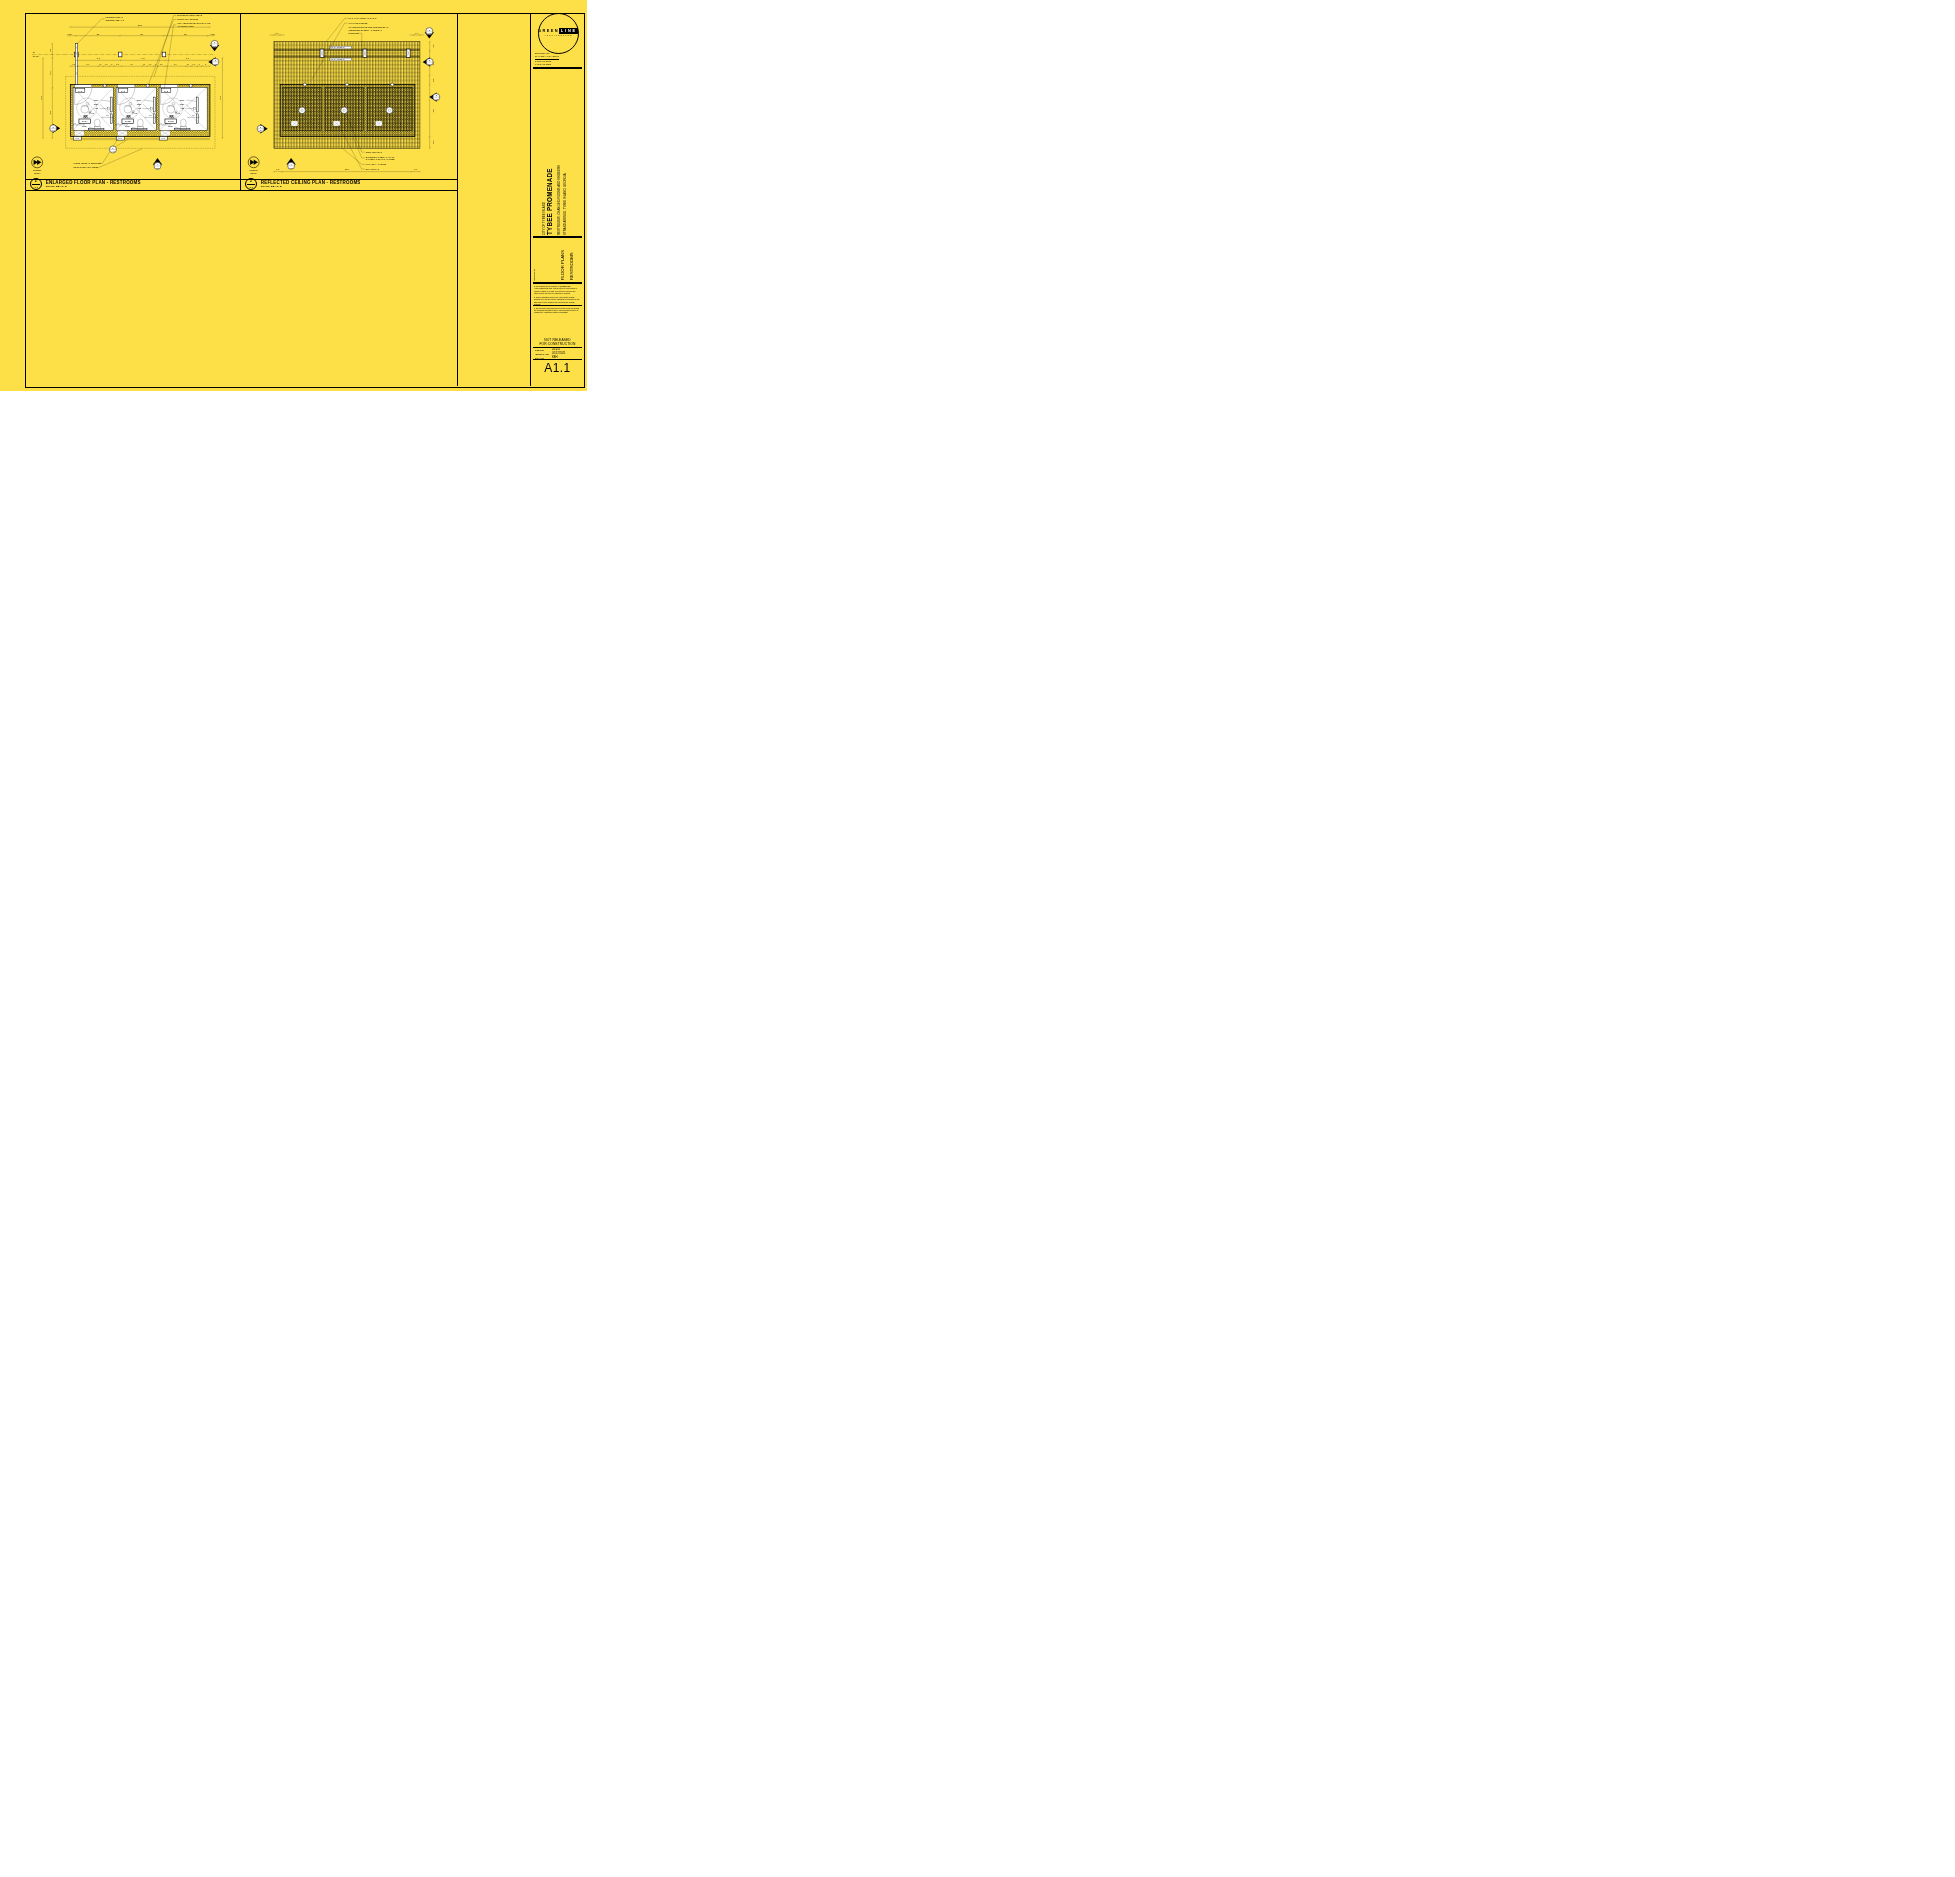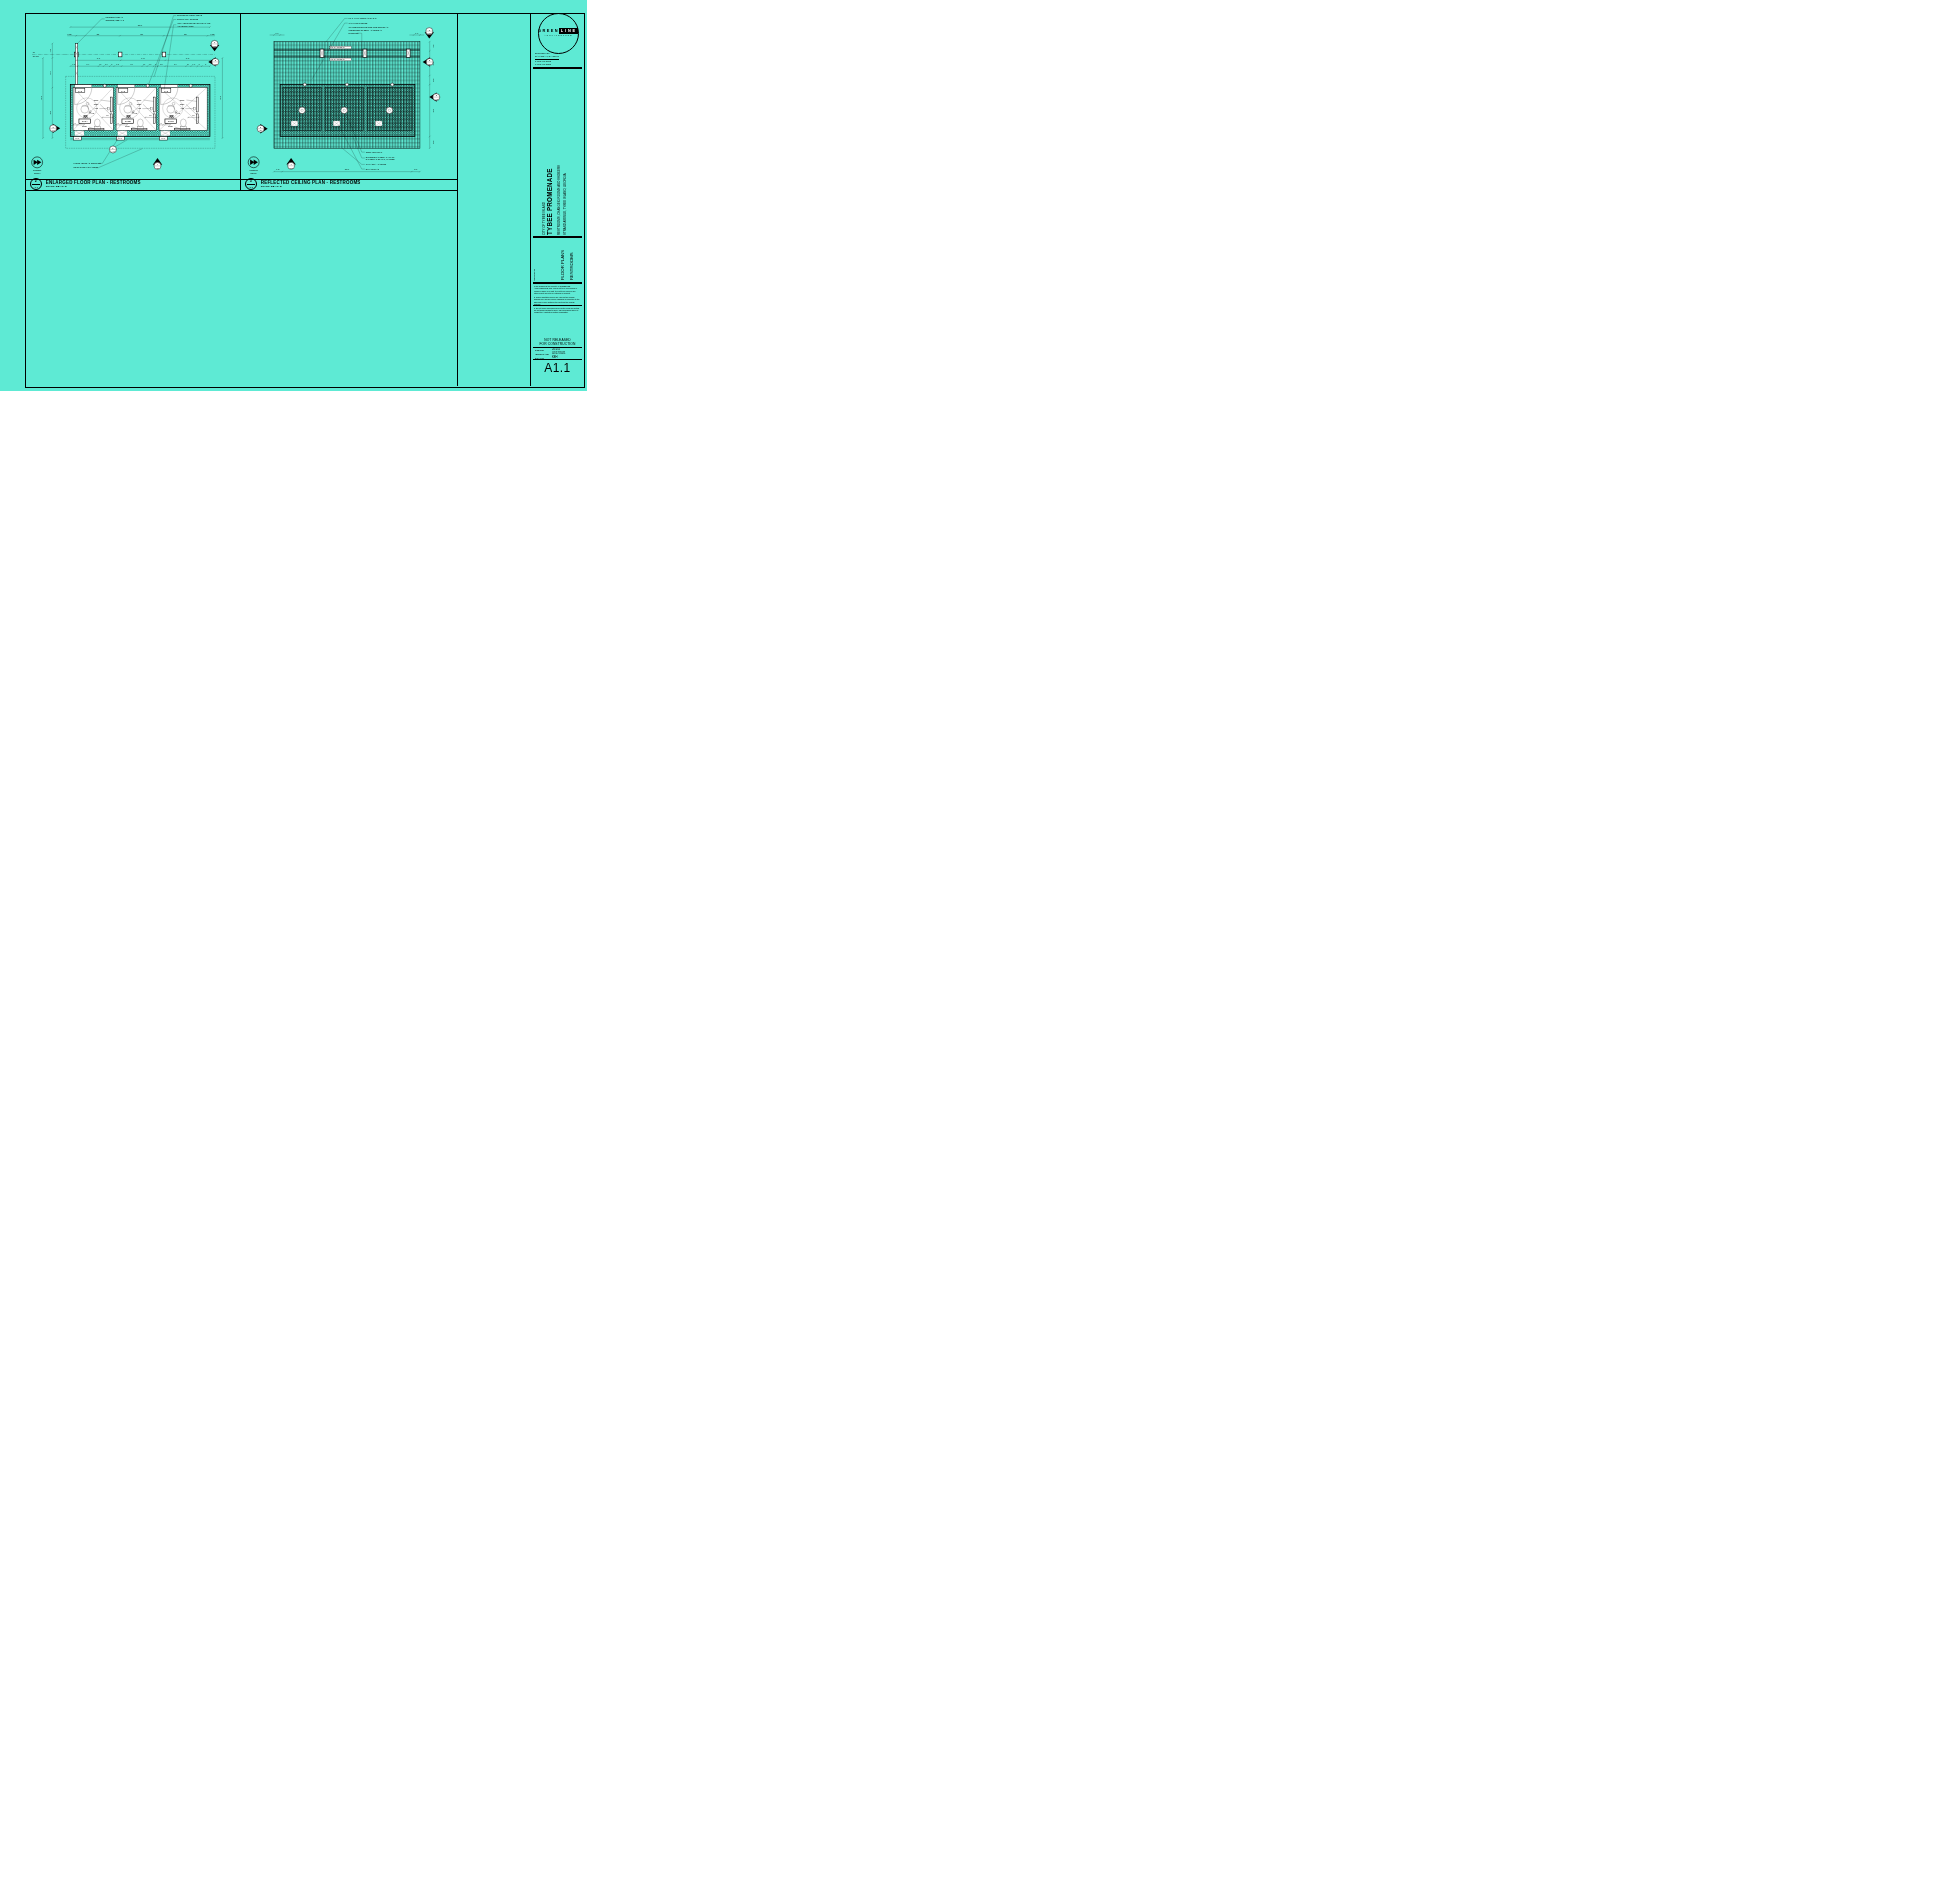--- a/index.html
+++ b/index.html
@@ -1,16 +1,16 @@
 <!DOCTYPE html>
 <html style="font-size:6.3px"><head>
 <meta charset="utf-8">
 <style>
   html,body{margin:0;padding:0;background:#fff;font-family:"Liberation Sans",sans-serif;color:#000;}
-  .page{position:relative;width:587px;height:391px;background:#5eead4;overflow:hidden;}
+  .page{position:relative;width:587px;height:391px;background:#fde047;overflow:hidden;}
   .abs{position:absolute;}
   .sheet-border{left:25px;top:12.5px;width:558px;height:373px;border:1.2px solid #000;}
   .vline{border-left:0.6px solid #000;width:0;}
   .hline{border-top:0.6px solid #000;height:0;}
   .titlebar{display:flex;align-items:center;gap:3.9px;padding-left:4.7px;box-sizing:border-box;}
   .dcirc{width:10.2px;height:10.2px;border:0.6px solid #000;border-radius:50%;display:flex;flex-direction:column;align-items:center;justify-content:center;flex:0 0 auto;}
   .dcirc .n{font-size:3.5px;font-weight:bold;line-height:3.9px;}
   .dcirc .ln{width:7.8px;border-top:0.5px solid #000;margin:0.4px 0;}
   .dcirc .s{font-size:2.3px;line-height:2.7px;}
   .dtitle{font-size:4.5px;font-weight:bold;letter-spacing:0.2px;}

